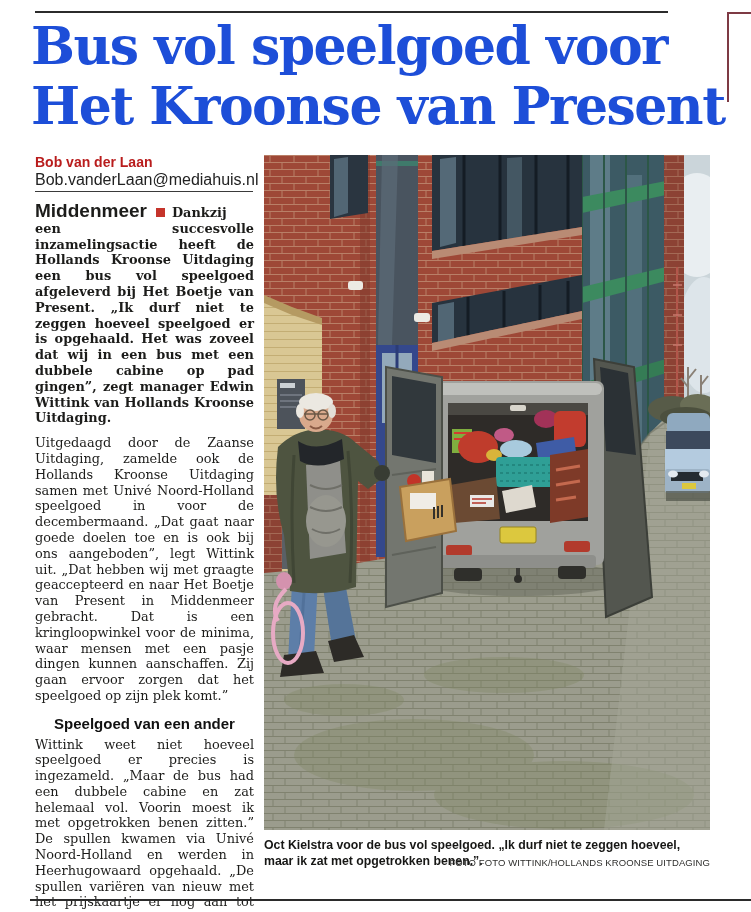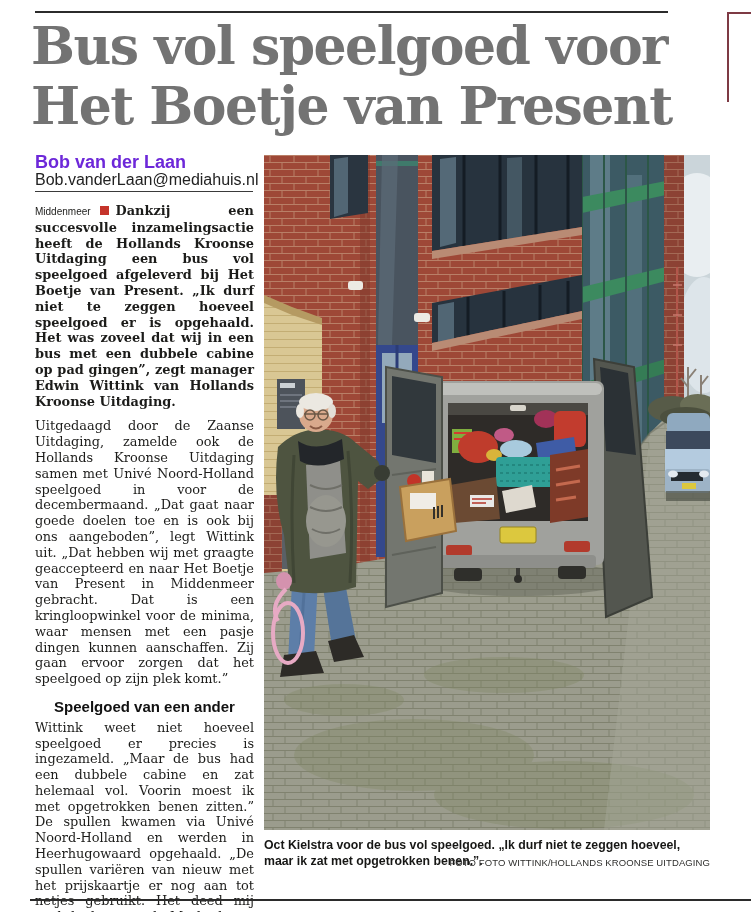--- a/index.html
+++ b/index.html
@@ -3,47 +3,47 @@
 <meta charset="utf-8">
 <style>
   html,body{margin:0;padding:0;background:#ffffff;}
   body{width:751px;height:912px;position:relative;font-family:"Liberation Sans",sans-serif;color:#1c1c1a;overflow:hidden;}
   .page{position:absolute;inset:0;background:#fff;}
 
   .top-rule{position:absolute;left:35px;top:11px;width:633px;height:2px;background:#2b2b2b;}
   .corner-rule{position:absolute;left:727px;top:12px;width:24px;height:88px;border-left:2px solid #7e3a44;border-top:2px solid #7e3a44;}
   .bottom-rule{position:absolute;left:30px;top:899px;width:721px;height:2px;background:#2b2b2b;}
 
-  .headline{position:absolute;left:31px;top:16px;margin:0;font-family:"DejaVu Serif","Liberation Serif",serif;font-weight:700;font-size:52px;line-height:60px;letter-spacing:-1.5px;color:#737373;white-space:nowrap;}
+  .headline{position:absolute;left:31px;top:16px;margin:0;font-family:"DejaVu Serif","Liberation Serif",serif;font-weight:700;font-size:52px;line-height:60px;letter-spacing:-1.5px;color:#1d4ed8;white-space:nowrap;}
 
   .byline{position:absolute;left:35px;top:154px;width:218px;}
-  .author{font-size:18px;font-weight:700;line-height:17px;color:#6d28d9;}
+  .author{font-size:14px;font-weight:700;line-height:17px;color:#b91c1c;}
   .email{font-size:16px;line-height:13px;margin-top:2px;color:#222;}
   .byline-rule{margin-top:5px;height:1px;background:#3a3a3a;}
 
   .column{position:absolute;left:35px;top:203px;width:219px;font-family:"DejaVu Serif","Liberation Serif",serif;font-size:12.9px;line-height:15.8px;text-align:justify;color:#1c1c1a;}
   .column p{margin:0 0 9px 0;}
   .lead{font-weight:700;}
-  .loc{font-family:"Liberation Sans",sans-serif;font-weight:400;font-size:10px;}
+  .loc{font-family:"Liberation Sans",sans-serif;font-weight:700;font-size:19px;}
   .sq{display:inline-block;width:9px;height:9px;background:#c5342b;margin:0 7px 0 9px;vertical-align:baseline;}
   .subhead{font-family:"Liberation Sans",sans-serif;font-size:15px;font-weight:700;margin:12px 0 5px 0;text-align:center;color:#111;}
 
   .photo{position:absolute;left:264px;top:155px;width:446px;height:675px;overflow:hidden;background:#cbd5da;}
   .caption{position:absolute;left:264px;top:837px;width:446px;height:36px;font-size:12.3px;font-weight:700;line-height:16px;color:#171715;}
   .credit{position:absolute;right:0;top:18px;font-size:9.5px;font-weight:400;letter-spacing:.1px;color:#2e2e2c;}
 </style>
 </head>
 <body>
 
 <div class="page">
 
   <div class="top-rule"></div>
   <div class="corner-rule"></div>
 
-  <h1 class="headline"><span>Bus vol speelgoed voor</span><br><span>Het Boetje van Present</span></h1>
+  <h1 class="headline"><span>Bus vol speelgoed voor</span><br><span>Het Kroonse van Present</span></h1>
 
   <div class="byline">
     <div class="author">Bob van der Laan</div>
     <div class="email">Bob.vanderLaan@mediahuis.nl</div>
     <div class="byline-rule"></div>
   </div>
 
   <div class="column">
     <p class="lead"><span class="loc">Middenmeer</span><span class="sq"></span><span>Dankzij een succesvolle inzamelingsactie heeft de Hollands Kroonse Uitdaging een bus vol speelgoed afgeleverd bij Het Boetje van Present. „Ik durf niet te zeggen hoeveel speelgoed er is opgehaald. Het was zoveel dat wij in een bus met een dubbele cabine op pad gingen”, zegt manager Edwin Wittink van Hollands Kroonse Uitdaging.</span></p>
     <p>Uitgedaagd door de Zaanse Uitdaging, zamelde ook de Hollands Kroonse Uitdaging samen met Univé Noord-Holland speelgoed in voor de decembermaand. „Dat gaat naar goede doelen toe en is ook bij ons aangeboden”, legt Wittink uit. „Dat hebben wij met graagte geaccepteerd en naar Het Boetje van Present in Middenmeer gebracht. Dat is een kringloopwinkel voor de minima, waar mensen met een pasje dingen kunnen aanschaffen. Zij gaan ervoor zorgen dat het speelgoed op zijn plek komt.”</p>

